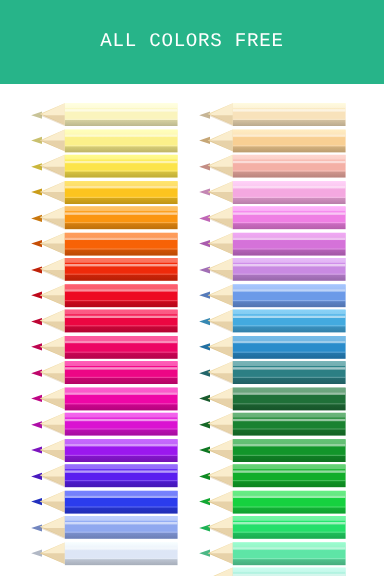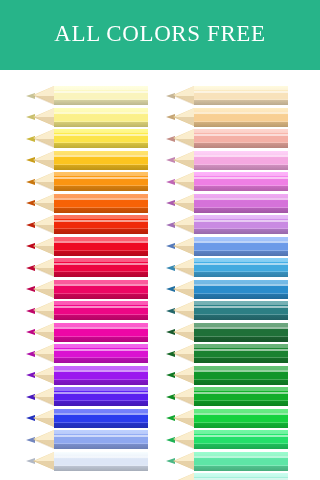--- a/index.html
+++ b/index.html
@@ -11,24 +11,24 @@
   #app{position:relative;width:320px;height:480px;background:#ffffff;}
 
   
   .header{
     position:absolute;left:0;top:0;width:320px;height:70px;
     background:#27b489;
     display:flex;align-items:center;justify-content:center;
   }
   .header-title{
     color:#ffffff;
-    font-size:23px;
+    font-size:16px;
     font-weight:400;
     letter-spacing:0.6px;
-    font-family:Liberation Serif, serif;
+    font-family:Liberation Mono, monospace;
     white-space:nowrap;
     margin-top:-2px;
   }
 
   
   .board{
     position:absolute;left:0;top:70px;width:320px;height:410px;
     background:#ffffff;
   }
   .column{

